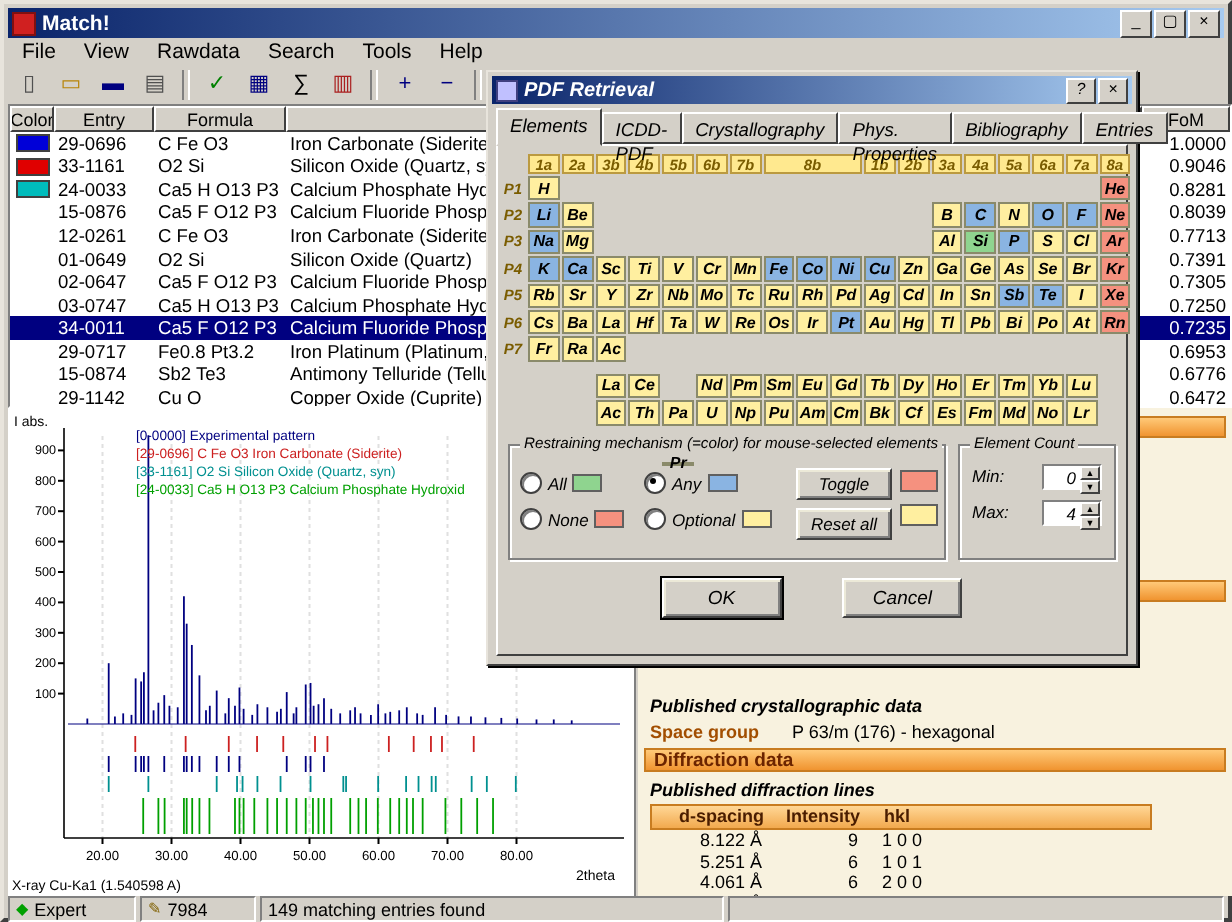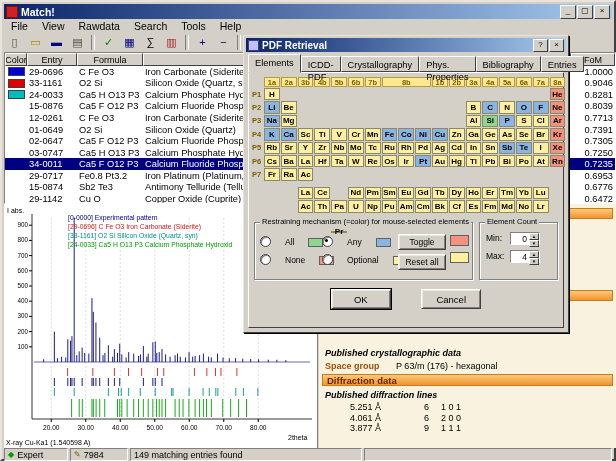--- a/index.html
+++ b/index.html
@@ -47,21 +47,21 @@
   .ld{width:62px;text-align:right;padding-right:6px;box-sizing:border-box;}
   .li{width:52px;text-align:right;padding-right:10px;box-sizing:border-box;}
   .lh{width:70px;text-align:left;padding-left:2px;box-sizing:border-box;}
   .lrow div{line-height:10.5px;}
   .lhead div{line-height:11px;}
   
   .statusbar{position:absolute;left:2px;top:446px;right:2px;height:13px;display:flex;gap:2px;background:#d4d0c8;align-items:stretch;}
   .seg{border:1px solid;border-color:#808080 #fff #fff #808080;font-size:9px;display:flex;align-items:center;padding:0 3px;box-sizing:border-box;white-space:nowrap;overflow:hidden;}
   .seg .sicon{font-size:8px;margin-right:3px;}
   
-  .dialog{position:absolute;left:241px;top:33px;width:326px;height:298px;background:#d4d0c8;border:1px solid;border-color:#e8e4dc #404040 #404040 #e8e4dc;box-shadow:1px 1px 0 #000;z-index:10;box-sizing:border-box;}
+  .dialog{position:absolute;left:241px;top:33px;width:326px;height:298px;background:#d4d0c8;border:1px solid;border-color:#e8e4dc #404040 #404040 #e8e4dc;box-shadow:1px 1px 0 #000;z-index:10;box-sizing:border-box;font-style:italic;}
   .dlg-titlebar{position:absolute;left:2px;top:2px;right:2px;height:14px;background:linear-gradient(90deg,#0a246a,#a6caf0);display:flex;align-items:center;padding:0 2px;box-sizing:border-box;}
   .dlg-icon{width:9px;height:9px;background:#c0c0ff;border:1px solid #404080;margin-right:3px;flex:none;}
   .dlg-title{color:#fff;font-weight:bold;font-size:10px;flex:1;}
   .dlg-titlebar .wbtn{width:13px;height:11px;}
   .dlg-tabs{position:absolute;left:4px;top:19px;right:4px;height:17px;display:flex;align-items:flex-end;z-index:2;}
   .tab{font-size:9.3px;padding:2px 6px 1px;background:#d4d0c8;border:1px solid;border-color:#fff #404040 #d4d0c8 #fff;height:12px;line-height:12px;box-sizing:content-box;}
   .tab.inactive{height:11px;border-bottom:1px solid #404040;margin-bottom:0;}
   .tab.active{position:relative;top:1px;height:14px;font-weight:normal;}
   .dlg-card{position:absolute;left:4px;right:4px;top:36px;bottom:4px;border:1px solid;border-color:#fff #404040 #404040 #fff;background:#d4d0c8;padding:4px 1px 0;box-sizing:border-box;}
   
@@ -74,30 +74,30 @@
   .pt-glabel{font-size:7.5px;font-weight:bold;color:#7a5c00;background:#ffe98f;border:1px solid #bb9a40;display:flex;align-items:center;justify-content:center;box-sizing:border-box;}
   .pt-plabel{font-size:7.5px;font-weight:bold;color:#7a5c00;display:flex;align-items:center;justify-content:center;}
   
   .rrow{display:flex;gap:6px;margin:9px 4px 0;}
   .groupbox{position:relative;border:1px solid #808080;box-shadow:inset 1px 1px 0 #fff,1px 1px 0 #fff;box-sizing:border-box;}
   .gb-legend{position:absolute;top:-6px;left:5px;background:#d4d0c8;font-size:7.6px;padding:0 2px;white-space:nowrap;}
   .restraint{width:224px;height:58px;}
   .ec{width:84px;height:58px;}
   .r-grid{display:flex;padding:10px 3px 0 5px;gap:4px;}
   .radios{display:grid;grid-template-columns:62px 72px;grid-auto-rows:18px;align-items:center;}
-  .radio-item{display:flex;align-items:flex-end;gap:14px;font-size:8.5px;}
+  .radio-item{display:flex;align-items:center;gap:3px;font-size:8.5px;}
   .radio{width:9px;height:9px;border-radius:50%;border:1px solid #404040;background:#fff;box-shadow:inset 1px 1px 0 #808080;position:relative;flex:none;}
   .radio.on:after{content:"";position:absolute;left:2px;top:2px;width:3px;height:3px;border-radius:50%;background:#000;}
   .rsw{width:13px;height:7px;border:1px solid #606060;flex:none;}
   .r-btns{display:flex;flex-direction:column;gap:4px;padding-top:1px;}
   .smallbtn{width:46px;height:14px;font-size:8.5px;background:#d4d0c8;border:1px solid;border-color:#fff #404040 #404040 #fff;box-shadow:inset 1px 1px 0 #ece9d8,inset -1px -1px 0 #808080;display:flex;align-items:center;justify-content:center;}
   .r-swatches{display:flex;flex-direction:column;gap:6px;padding-top:2px;}
   .bigsw{width:17px;height:9px;border:1px solid #606060;}
   .ec-inner{padding:9px 4px 0 6px;display:flex;flex-direction:column;gap:5px;}
-  .ec-row{display:flex;align-items:center;gap:2px;font-size:8.5px;}
+  .ec-row{display:flex;align-items:center;gap:13px;font-size:8.5px;}
   .ec-label{width:22px;}
   .spinbox{display:flex;border:1px solid;border-color:#808080 #fff #fff #808080;background:#fff;height:13px;box-sizing:border-box;}
   .spinval{width:18px;font-size:8.5px;text-align:right;padding:1px 2px 0 0;box-sizing:border-box;}
   .spinbtns{display:flex;flex-direction:column;width:10px;}
   .spinbtns span{flex:1;font-size:4.5px;line-height:5px;text-align:center;background:#d4d0c8;border:1px solid;border-color:#fff #404040 #404040 #fff;}
   .okrow{text-align:center;margin-top:9px;}
   .pushbtn{display:inline-flex;align-items:center;justify-content:center;width:58px;height:18px;font-size:9.5px;background:#d4d0c8;border:1px solid;border-color:#fff #404040 #404040 #fff;box-shadow:inset 1px 1px 0 #ece9d8,inset -1px -1px 0 #808080;margin:0 13px;}
   .pushbtn.default{outline:1px solid #000;}
 </style>
 </head>
@@ -470,20 +470,30 @@
     <div class="obar" style="top:4px"></div>
     <div class="obar" style="top:86px"></div>
     <div class="pubhead" style="top:144px">Published crystallographic data</div>
     <div class="sgrow" style="top:157px">
       <span class="sglabel">Space group</span>
       <span class="sgval">P 63/m (176) - hexagonal</span>
     </div>
     <div class="secbar" style="top:170px">Diffraction data</div>
     <div class="pubhead" style="top:186px">Published diffraction lines</div>
     <div class="ltable" style="top:198px" id="ltable">
+        <div class="lhead">
+          <div class="ld">d-spacing</div>
+          <div class="li">Intensity</div>
+          <div class="lh">hkl</div>
+        </div>
+        <div class="lrow">
+          <div class="ld">8.122 Å</div>
+          <div class="li">9</div>
+          <div class="lh">1 0 0</div>
+        </div>
         <div class="lrow">
           <div class="ld">5.251 Å</div>
           <div class="li">6</div>
           <div class="lh">1 0 1</div>
         </div>
         <div class="lrow">
           <div class="ld">4.061 Å</div>
           <div class="li">6</div>
           <div class="lh">2 0 0</div>
         </div>

